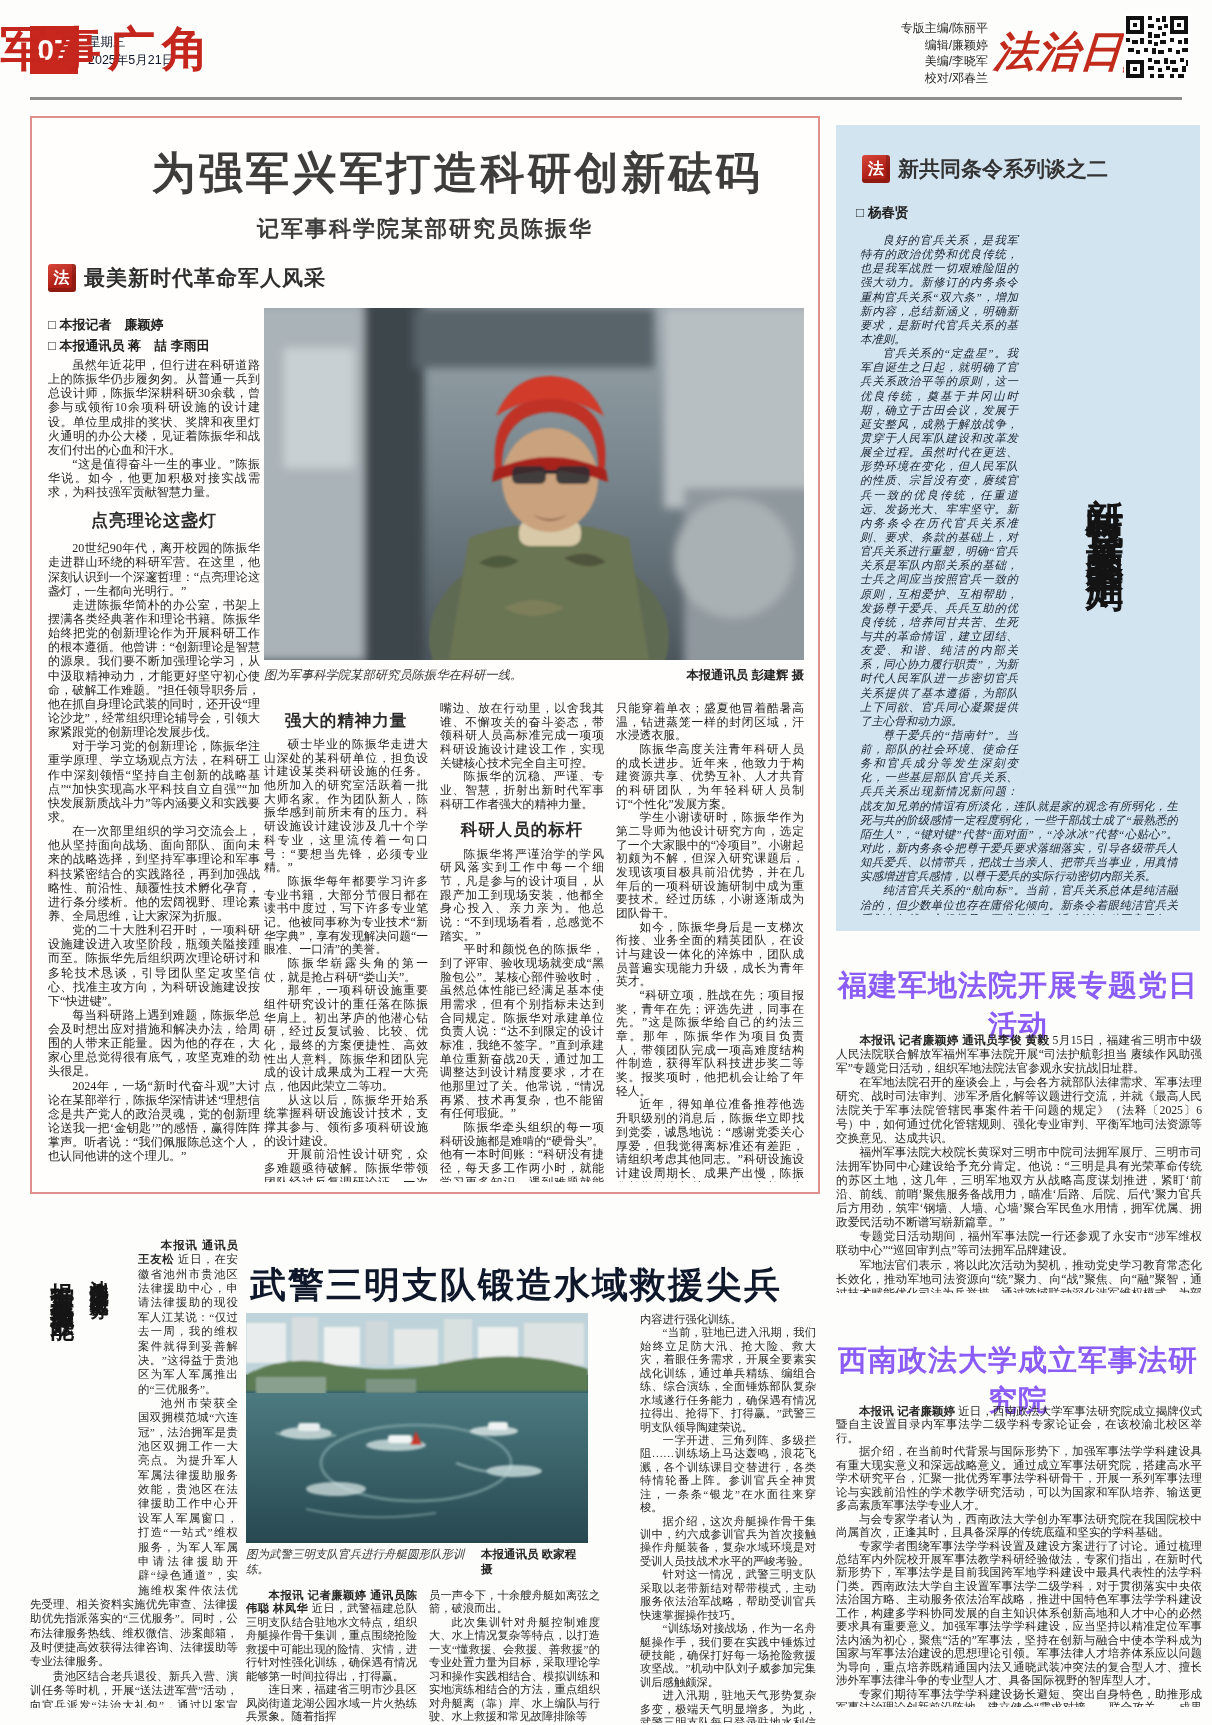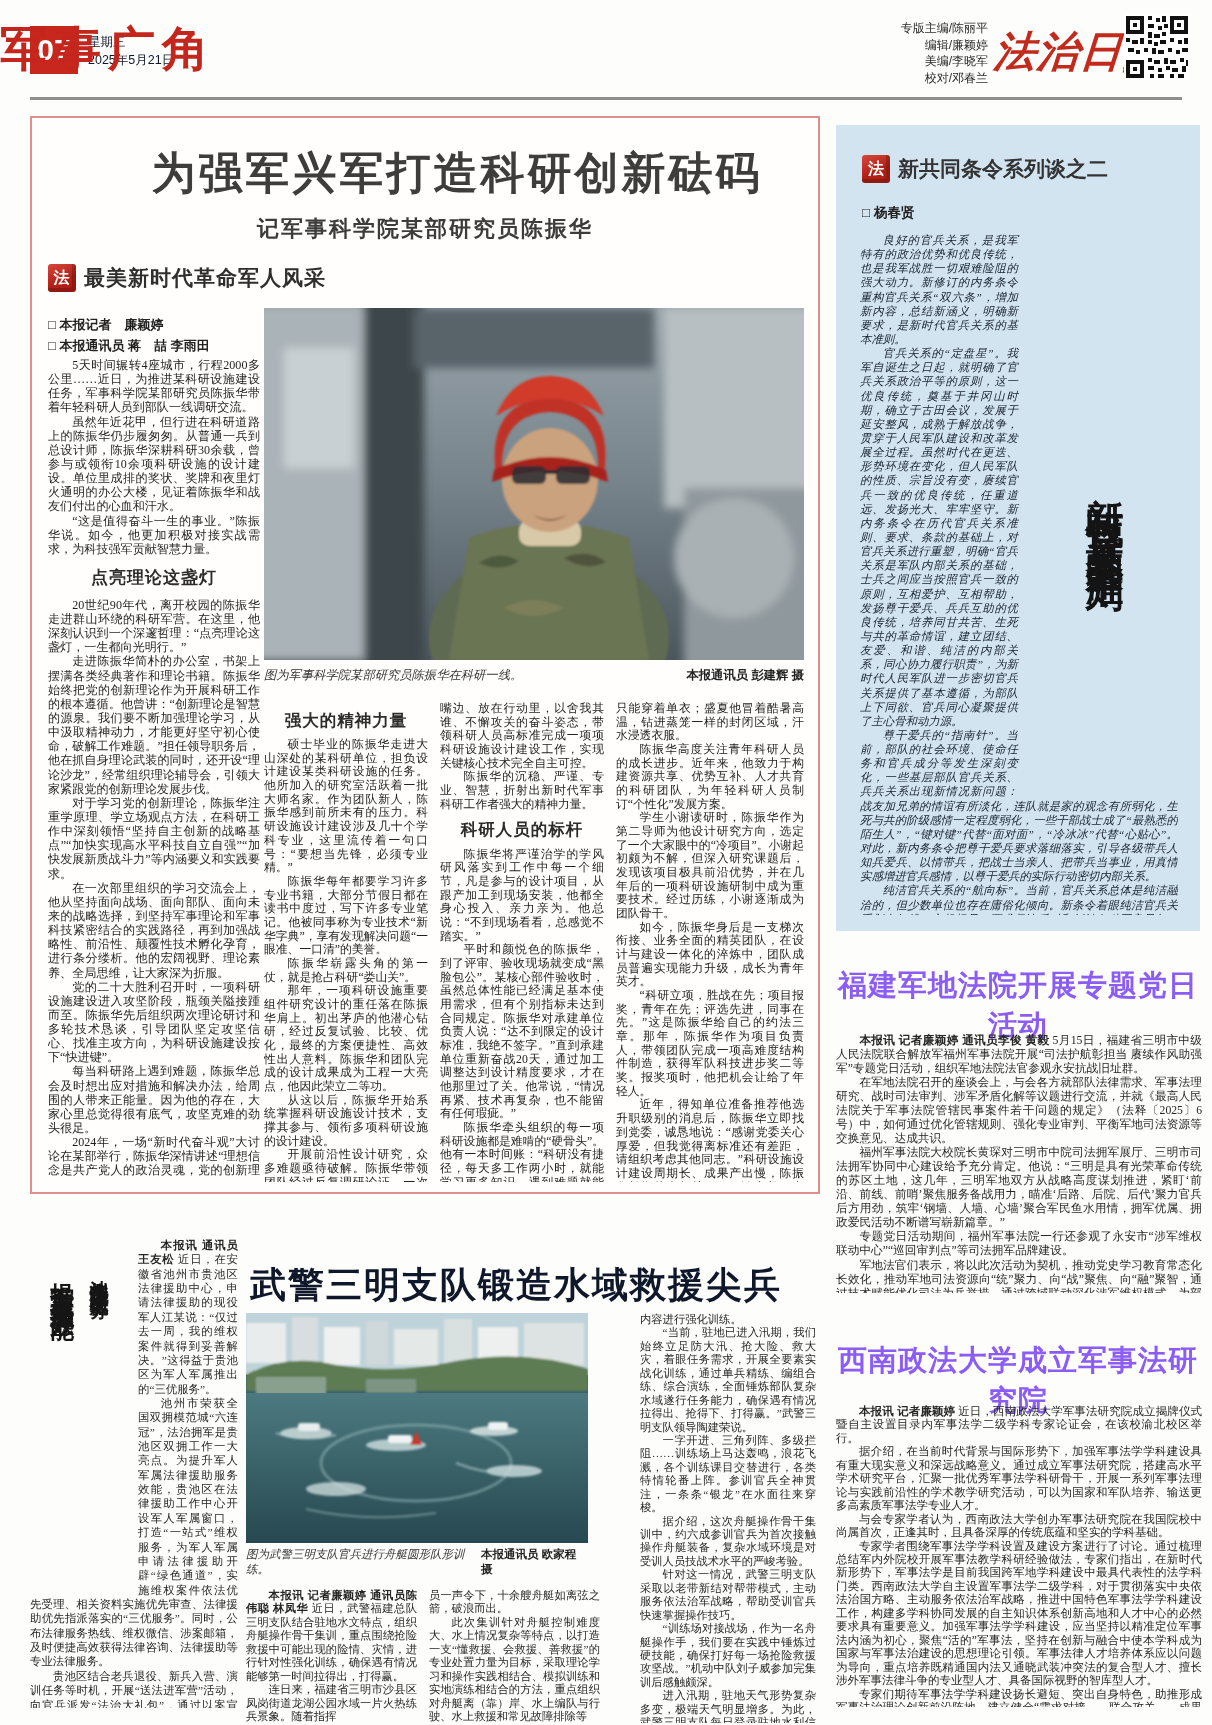--- a/index.html
+++ b/index.html
@@ -45,21 +45,21 @@
   
   p.para{margin:0;text-indent:2em;}
   p.paranc{margin:0;}
   h3.subhead{margin:9px 0 8px 0;text-align:center;font-family:"Liberation Sans",sans-serif;
         font-size:16.5px;color:#2c2c2c;letter-spacing:1px;}
   .m-leadcol h3.subhead{font-size:17px;margin:12px 0 10px;}
   p.para b,p.paranc b{font-family:"Liberation Sans",sans-serif;}
   
   .cbox{position:absolute;left:836px;top:125px;width:364px;height:806px;background:#d3e4f1;}
   .c-label{position:absolute;left:26px;top:30px;font-size:21px;color:#333;}
-  .c-author{position:absolute;left:26px;top:79px;font-size:13.5px;font-weight:bold;color:#222;
+  .c-author{position:absolute;left:20px;top:79px;font-size:13.5px;font-weight:bold;color:#222;
         font-family:"Liberation Sans",sans-serif;}
   .c-body{position:absolute;left:24px;top:108px;width:318px;height:682px;overflow:hidden;
         font-size:11.4px;line-height:1.24;text-align:justify;font-style:italic;color:#17222e;}
   .c-vtitle{float:right;width:148px;height:542px;margin:6px 0 10px 12px;display:flex;
         align-items:center;justify-content:center;font-style:normal;}
   .c-vtitle span{writing-mode:vertical-rl;font-family:"Liberation Sans",sans-serif;font-weight:bold;
         font-size:38px;letter-spacing:7px;color:#141414;}
   
   .r-head{position:absolute;width:364px;text-align:center;font-family:"Liberation Sans",sans-serif;
         font-weight:bold;font-size:29px;color:#8b5cf6;letter-spacing:1px;}
@@ -170,21 +170,20 @@
     <div class="m-sub">记军事科学院某部研究员陈振华</div>
     <div class="m-label labelrow">
       <span class="cube">法</span>
       <span>最美新时代革命军人风采</span>
     </div>
     <div class="m-bylines">
       <div>□ 本报记者　廉颖婷</div>
       <div>□ 本报通讯员 蒋　喆 李雨田</div>
     </div>
     <div class="m-leadcol">
-        <p class="para">5天时间辗转4座城市，行程2000多公里……近日，为推进某科研设施建设任务，军事科学院某部研究员陈振华带着年轻科研人员到部队一线调研交流。</p>
         <p class="para">虽然年近花甲，但行进在科研道路上的陈振华仍步履匆匆。从普通一兵到总设计师，陈振华深耕科研30余载，曾参与或领衔10余项科研设施的设计建设。单位里成排的奖状、奖牌和夜里灯火通明的办公大楼，见证着陈振华和战友们付出的心血和汗水。</p>
         <p class="para">“这是值得奋斗一生的事业。”陈振华说。如今，他更加积极对接实战需求，为科技强军贡献智慧力量。</p>
         <h3 class="subhead">点亮理论这盏灯</h3>
         <p class="para">20世纪90年代，离开校园的陈振华走进群山环绕的科研军营。在这里，他深刻认识到一个深邃哲理：“点亮理论这盏灯，一生都向光明行。”</p>
         <p class="para">走进陈振华简朴的办公室，书架上摆满各类经典著作和理论书籍。陈振华始终把党的创新理论作为开展科研工作的根本遵循。他曾讲：“创新理论是智慧的源泉。我们要不断加强理论学习，从中汲取精神动力，才能更好坚守初心使命，破解工作难题。”担任领导职务后，他在抓自身理论武装的同时，还开设“理论沙龙”，经常组织理论辅导会，引领大家紧跟党的创新理论发展步伐。</p>
         <p class="para">对于学习党的创新理论，陈振华注重学原理、学立场观点方法，在科研工作中深刻领悟“坚持自主创新的战略基点”“加快实现高水平科技自立自强”“加快发展新质战斗力”等内涵要义和实践要求。</p>
         <p class="para">在一次部里组织的学习交流会上，他从坚持面向战场、面向部队、面向未来的战略选择，到坚持军事理论和军事科技紧密结合的实践路径，再到加强战略性、前沿性、颠覆性技术孵化孕育，进行条分缕析。他的宏阔视野、理论素养、全局思维，让大家深为折服。</p>
         <p class="para">党的二十大胜利召开时，一项科研设施建设进入攻坚阶段，瓶颈关隘接踵而至。陈振华先后组织两次理论研讨和多轮技术恳谈，引导团队坚定攻坚信心、找准主攻方向，为科研设施建设按下“快进键”。</p>
         <p class="para">每当科研路上遇到难题，陈振华总会及时想出应对措施和解决办法，给周围的人带来正能量。因为他的存在，大家心里总觉得很有底气，攻坚克难的劲头很足。</p>
         <p class="para">2024年，一场“新时代奋斗观”大讨论在某部举行，陈振华深情讲述“理想信念是共产党人的政治灵魂，党的创新理论送我一把‘金钥匙’”的感悟，赢得阵阵掌声。听者说：“我们佩服陈总这个人，也认同他讲的这个理儿。”</p>

